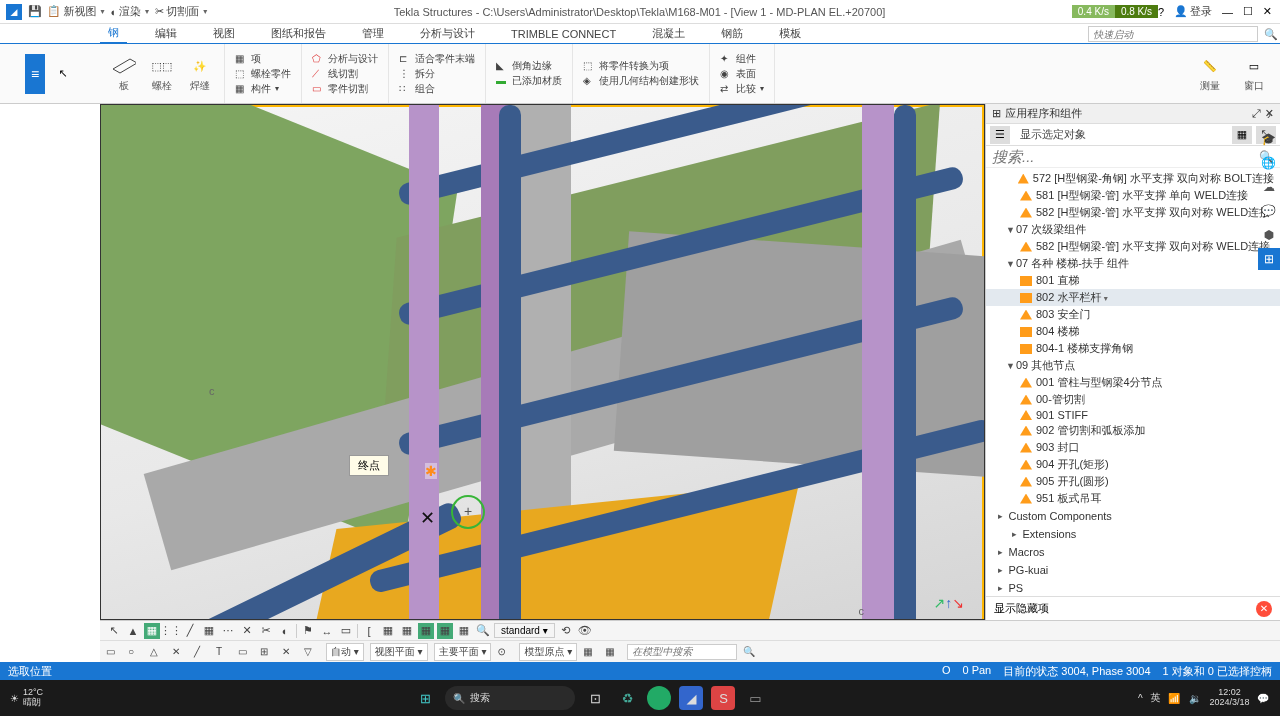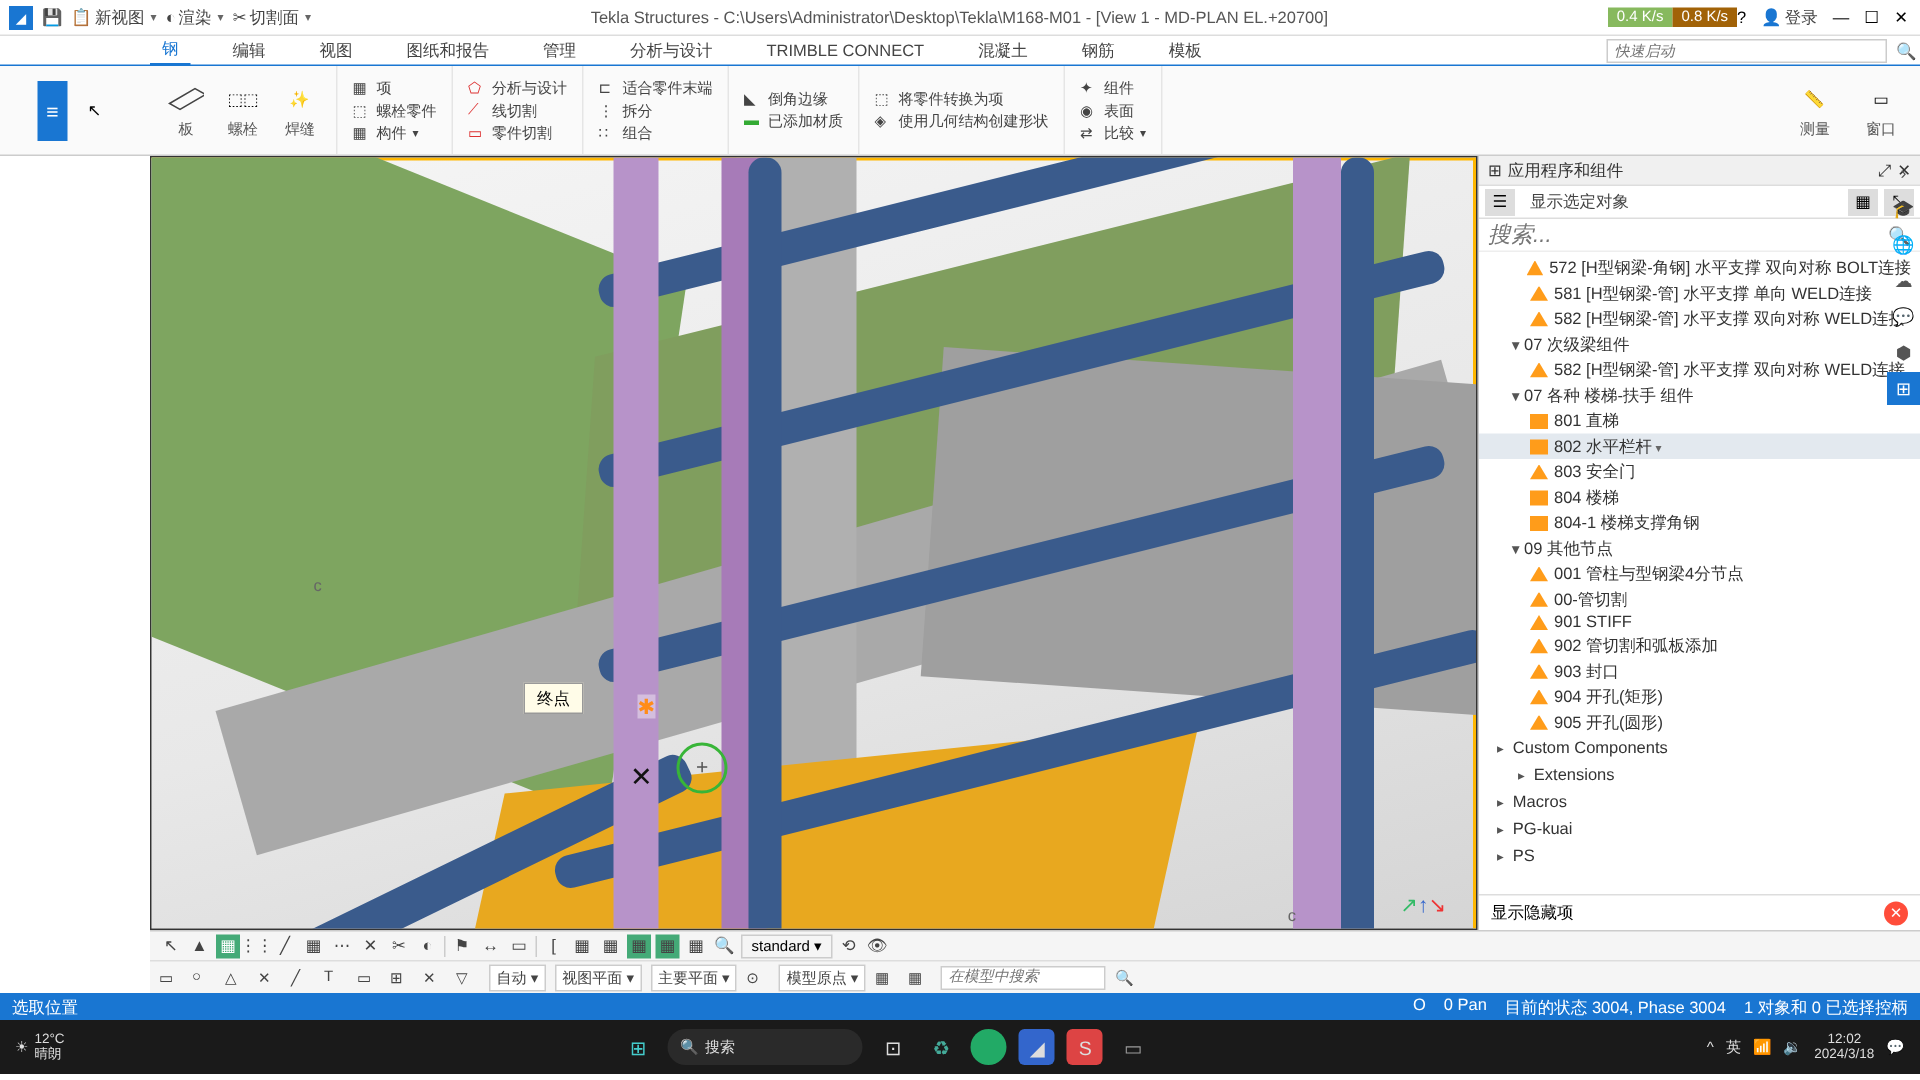--- a/index.html
+++ b/index.html
@@ -23,21 +23,21 @@
 .ribbon .r-item { display: flex; flex-direction: column; align-items: center; gap: 1px; cursor: pointer; }
 .ribbon .r-item .ri-icon { width: 24px; height: 24px; display: flex; align-items: center; justify-content: center; }
 .ribbon .r-item .ri-label { font-size: 10px; color: #555; }
 .ribbon .r-list { display: flex; flex-direction: column; gap: 1px; padding: 3px 10px; border-right: 1px solid #e5e5e5; justify-content: center; }
 .ribbon .r-list .rl-item { display: flex; align-items: center; gap: 4px; font-size: 10px; color: #444; cursor: pointer; }
 .ribbon .r-list .rl-icon { width: 12px; height: 12px; }
 .ribbon .r-right { margin-left: auto; display: flex; align-items: center; gap: 20px; padding: 0 14px; }
 .hambg { width: 20px; height: 40px; background: #1976d2; color: #fff; display: flex; align-items: center; justify-content: center; font-size: 14px; }
 
 .quick { position: absolute; top: 24px; right: 2px; height: 20px; display: flex; align-items: center; gap: 6px; }
-.quick input { width: 187px; height: 16px; font-size: 10px; border: 1px solid #ccc; padding: 0 4px; color: #888; font-style: italic; }
+.quick input { width: 170px; height: 16px; font-size: 10px; border: 1px solid #ccc; padding: 0 4px; color: #888; font-style: italic; }
 .quick .search-icon { color: #888; font-size: 11px; }
 
 .main { display: flex; height: 516px; }
 .viewport { width: 885px; position: relative; background: linear-gradient(165deg, #f5f5f5 0%, #e8e8e8 55%, #d5d5d5 100%); overflow: hidden; border: 1px solid #333; }
 .viewport .vp-top { position: absolute; top: 0; left: 0; right: 0; height: 2px; background: #ffb700; }
 .viewport .vp-right { position: absolute; top: 0; bottom: 0; right: 0; width: 2px; background: #ffb700; }
 .viewport .green1 { position: absolute; top: 0; left: -30px; width: 360px; height: 380px; background: #7ea560; transform: skewY(22deg) skewX(-8deg); }
 .viewport .green2 { position: absolute; top: 70px; left: 280px; width: 560px; height: 200px; background: #809e5e; transform: rotate(-14deg) skewX(-18deg); }
 .viewport .grayb1 { position: absolute; top: 250px; left: 40px; width: 850px; height: 100px; background: #a9a9a9; transform: rotate(-16deg); }
 .viewport .grayb2 { position: absolute; top: 0; left: 390px; width: 80px; height: 430px; background: #b0b0b0; }
@@ -129,21 +129,21 @@
         <span>◐</span>
         <span>渲染</span>
       </span>
     <span class="tb-item tb-drop">
         <span>✂</span>
         <span>切割面</span>
       </span>
   </div>
   <div class="tb-title">Tekla Structures - C:\Users\Administrator\Desktop\Tekla\M168-M01 - [View 1 - MD-PLAN EL.+20700]</div>
   <span class="tb-speed">0.4 K/s</span>
-  <span class="tb-speed" style="background:#a16207">0.8 K/s</span>
+  <span class="tb-speed" style="background:#4d7c0f">0.8 K/s</span>
   <div class="tb-right">
     <span>?</span>
     <span class="tb-item">👤 <span>登录</span></span>
     <span>—</span>
     <span>☐</span>
     <span>✕</span>
   </div>
 </div>
 
 <div class="quick">
@@ -417,20 +417,25 @@
         <div class="tree-item">
           <span class="ti-indent" style="width: 28px;"></span>
           <span class="ti-icon warn"></span>
           <span>904 开孔(矩形)</span>
         </div>
         <div class="tree-item">
           <span class="ti-indent" style="width: 28px;"></span>
           <span class="ti-icon warn"></span>
           <span>905 开孔(圆形)</span>
         </div>
+        <div class="tree-item">
+          <span class="ti-indent" style="width: 28px;"></span>
+          <span class="ti-icon warn"></span>
+          <span>951 板式吊耳</span>
+        </div>
         <div class="tree-bottom-item">Custom Components</div>
         <div class="tree-bottom-item" style="padding: 3px 12px 3px 26px; font-size: 11px; color: rgb(51, 51, 51); cursor: pointer;">Extensions</div>
         <div class="tree-bottom-item">Macros</div>
         <div class="tree-bottom-item">PG-kuai</div>
         <div class="tree-bottom-item">PS</div>
       </div>
     <div class="panel-footer">
       <span>显示隐藏项</span>
       <span class="pf-close">✕</span>
     </div>

